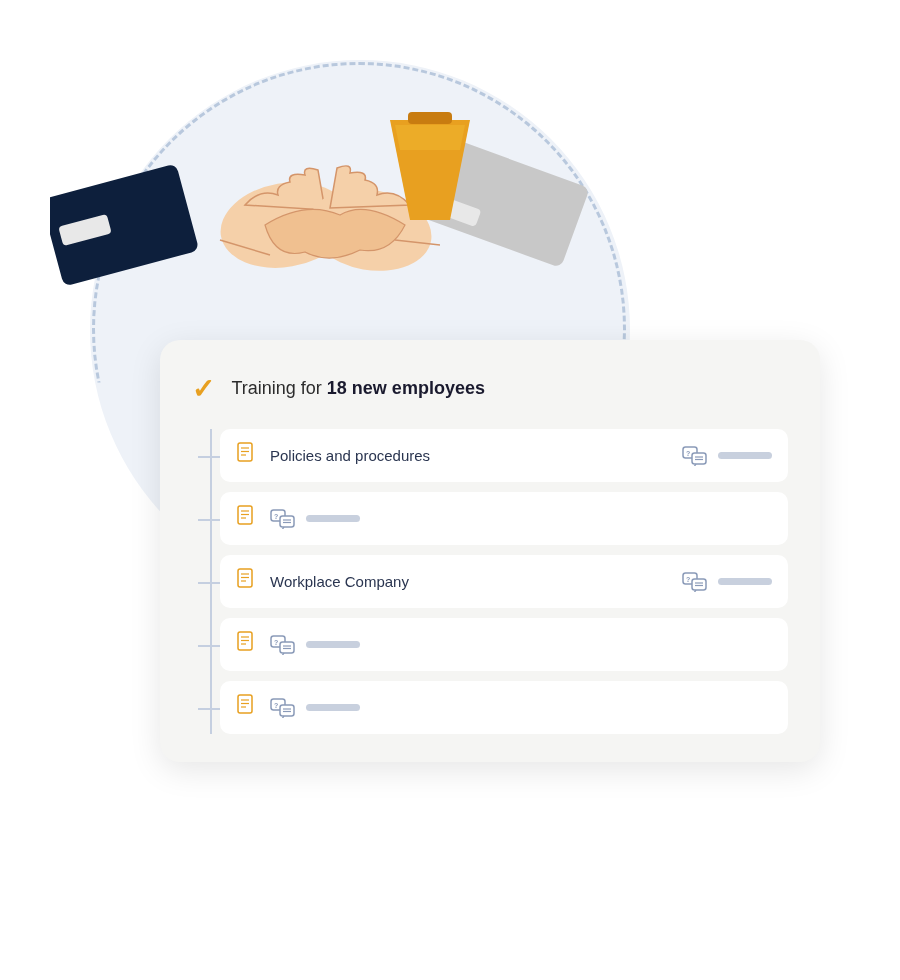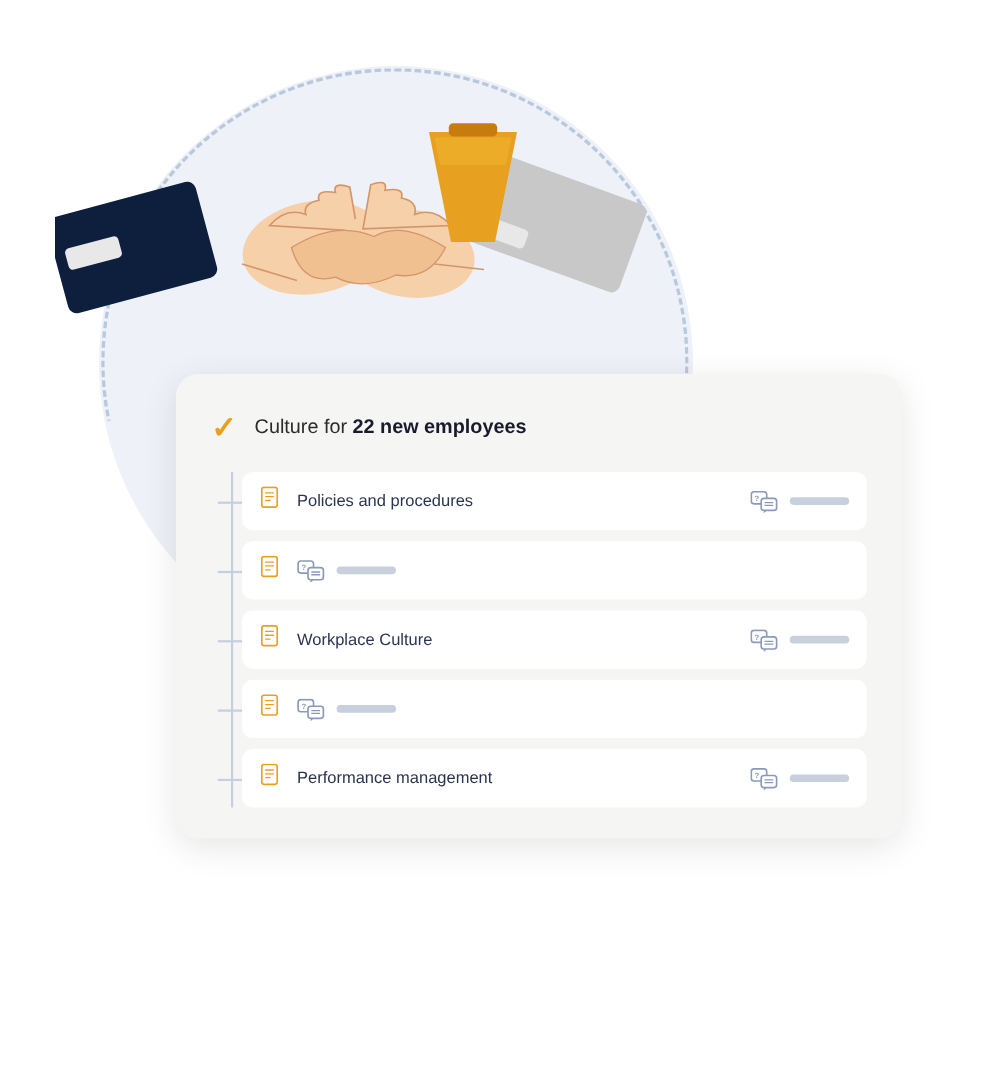--- a/index.html
+++ b/index.html
@@ -193,21 +193,21 @@
 
     <rect x="358" y="72" width="44" height="12" rx="4" fill="#c87c10"></rect>
 
     <polygon points="345,85 415,85 410,110 350,110" fill="#f0b830" opacity="0.5"></polygon>
   </svg>
 
   <div class="card">
     <div class="card-header">
       <span class="checkmark">✓</span>
       <span class="card-title">
-        <span>Culture for </span><strong>22 new employees</strong>
+        <span>Training for </span><strong>18 new employees</strong>
       </span>
     </div>
 
     <div class="training-list">
 
       <div class="training-item">
         <span class="item-icon">
           <svg width="20" height="22" viewBox="0 0 20 22" fill="none" xmlns="http://www.w3.org/2000/svg">
             <rect x="2" y="1" width="14" height="18" rx="2" fill="#fff" stroke="#e8a020" stroke-width="1.5"></rect>
             <line x1="5" y1="6" x2="13" y2="6" stroke="#e8a020" stroke-width="1.2"></line>
@@ -257,70 +257,69 @@
 
       <div class="training-item">
         <span class="item-icon">
           <svg width="20" height="22" viewBox="0 0 20 22" fill="none" xmlns="http://www.w3.org/2000/svg">
             <rect x="2" y="1" width="14" height="18" rx="2" fill="#fff" stroke="#e8a020" stroke-width="1.5"></rect>
             <line x1="5" y1="6" x2="13" y2="6" stroke="#e8a020" stroke-width="1.2"></line>
             <line x1="5" y1="9.5" x2="13" y2="9.5" stroke="#e8a020" stroke-width="1.2"></line>
             <line x1="5" y1="13" x2="10" y2="13" stroke="#e8a020" stroke-width="1.2"></line>
           </svg>
         </span>
-        <span class="item-label">Workplace Culture</span>
-        <div class="item-actions">
-          <span class="quiz-icon">
-            <svg width="26" height="20" viewBox="0 0 26 20" fill="none" xmlns="http://www.w3.org/2000/svg">
-              <rect x="1" y="1" width="14" height="11" rx="2.5" fill="#fff" stroke="#8a9ab8" stroke-width="1.5"></rect>
-              <text x="4" y="9.5" font-size="7" fill="#8a9ab8" font-weight="bold">?</text>
-              <rect x="10" y="7" width="14" height="11" rx="2.5" fill="#fff" stroke="#8a9ab8" stroke-width="1.5"></rect>
-              <line x1="14" y1="18" x2="12" y2="21" stroke="#8a9ab8" stroke-width="1.3"></line>
-              <line x1="13" y1="11" x2="21" y2="11" stroke="#8a9ab8" stroke-width="1.2"></line>
-              <line x1="13" y1="13.5" x2="21" y2="13.5" stroke="#8a9ab8" stroke-width="1.2"></line>
-            </svg>
-          </span>
-          <div class="progress-bar"></div>
-        </div>
-      </div>
-
-      <div class="training-item">
-        <span class="item-icon">
-          <svg width="20" height="22" viewBox="0 0 20 22" fill="none" xmlns="http://www.w3.org/2000/svg">
-            <rect x="2" y="1" width="14" height="18" rx="2" fill="#fff" stroke="#e8a020" stroke-width="1.5"></rect>
-            <line x1="5" y1="6" x2="13" y2="6" stroke="#e8a020" stroke-width="1.2"></line>
-            <line x1="5" y1="9.5" x2="13" y2="9.5" stroke="#e8a020" stroke-width="1.2"></line>
-            <line x1="5" y1="13" x2="10" y2="13" stroke="#e8a020" stroke-width="1.2"></line>
-          </svg>
-        </span>
-        <div class="item-actions">
-          <span class="quiz-icon">
-            <svg width="26" height="20" viewBox="0 0 26 20" fill="none" xmlns="http://www.w3.org/2000/svg">
-              <rect x="1" y="1" width="14" height="11" rx="2.5" fill="#fff" stroke="#8a9ab8" stroke-width="1.5"></rect>
-              <text x="4" y="9.5" font-size="7" fill="#8a9ab8" font-weight="bold">?</text>
-              <rect x="10" y="7" width="14" height="11" rx="2.5" fill="#fff" stroke="#8a9ab8" stroke-width="1.5"></rect>
-              <line x1="14" y1="18" x2="12" y2="21" stroke="#8a9ab8" stroke-width="1.3"></line>
-              <line x1="13" y1="11" x2="21" y2="11" stroke="#8a9ab8" stroke-width="1.2"></line>
-              <line x1="13" y1="13.5" x2="21" y2="13.5" stroke="#8a9ab8" stroke-width="1.2"></line>
-            </svg>
-          </span>
-          <div class="progress-bar"></div>
-        </div>
-      </div>
-
-      <div class="training-item">
-        <span class="item-icon">
-          <svg width="20" height="22" viewBox="0 0 20 22" fill="none" xmlns="http://www.w3.org/2000/svg">
-            <rect x="2" y="1" width="14" height="18" rx="2" fill="#fff" stroke="#e8a020" stroke-width="1.5"></rect>
-            <line x1="5" y1="6" x2="13" y2="6" stroke="#e8a020" stroke-width="1.2"></line>
-            <line x1="5" y1="9.5" x2="13" y2="9.5" stroke="#e8a020" stroke-width="1.2"></line>
-            <line x1="5" y1="13" x2="10" y2="13" stroke="#e8a020" stroke-width="1.2"></line>
-          </svg>
-        </span>
-        <span class="item-label">Performance management</span>
+        <span class="item-label">Workplace Company</span>
+        <div class="item-actions">
+          <span class="quiz-icon">
+            <svg width="26" height="20" viewBox="0 0 26 20" fill="none" xmlns="http://www.w3.org/2000/svg">
+              <rect x="1" y="1" width="14" height="11" rx="2.5" fill="#fff" stroke="#8a9ab8" stroke-width="1.5"></rect>
+              <text x="4" y="9.5" font-size="7" fill="#8a9ab8" font-weight="bold">?</text>
+              <rect x="10" y="7" width="14" height="11" rx="2.5" fill="#fff" stroke="#8a9ab8" stroke-width="1.5"></rect>
+              <line x1="14" y1="18" x2="12" y2="21" stroke="#8a9ab8" stroke-width="1.3"></line>
+              <line x1="13" y1="11" x2="21" y2="11" stroke="#8a9ab8" stroke-width="1.2"></line>
+              <line x1="13" y1="13.5" x2="21" y2="13.5" stroke="#8a9ab8" stroke-width="1.2"></line>
+            </svg>
+          </span>
+          <div class="progress-bar"></div>
+        </div>
+      </div>
+
+      <div class="training-item">
+        <span class="item-icon">
+          <svg width="20" height="22" viewBox="0 0 20 22" fill="none" xmlns="http://www.w3.org/2000/svg">
+            <rect x="2" y="1" width="14" height="18" rx="2" fill="#fff" stroke="#e8a020" stroke-width="1.5"></rect>
+            <line x1="5" y1="6" x2="13" y2="6" stroke="#e8a020" stroke-width="1.2"></line>
+            <line x1="5" y1="9.5" x2="13" y2="9.5" stroke="#e8a020" stroke-width="1.2"></line>
+            <line x1="5" y1="13" x2="10" y2="13" stroke="#e8a020" stroke-width="1.2"></line>
+          </svg>
+        </span>
+        <div class="item-actions">
+          <span class="quiz-icon">
+            <svg width="26" height="20" viewBox="0 0 26 20" fill="none" xmlns="http://www.w3.org/2000/svg">
+              <rect x="1" y="1" width="14" height="11" rx="2.5" fill="#fff" stroke="#8a9ab8" stroke-width="1.5"></rect>
+              <text x="4" y="9.5" font-size="7" fill="#8a9ab8" font-weight="bold">?</text>
+              <rect x="10" y="7" width="14" height="11" rx="2.5" fill="#fff" stroke="#8a9ab8" stroke-width="1.5"></rect>
+              <line x1="14" y1="18" x2="12" y2="21" stroke="#8a9ab8" stroke-width="1.3"></line>
+              <line x1="13" y1="11" x2="21" y2="11" stroke="#8a9ab8" stroke-width="1.2"></line>
+              <line x1="13" y1="13.5" x2="21" y2="13.5" stroke="#8a9ab8" stroke-width="1.2"></line>
+            </svg>
+          </span>
+          <div class="progress-bar"></div>
+        </div>
+      </div>
+
+      <div class="training-item">
+        <span class="item-icon">
+          <svg width="20" height="22" viewBox="0 0 20 22" fill="none" xmlns="http://www.w3.org/2000/svg">
+            <rect x="2" y="1" width="14" height="18" rx="2" fill="#fff" stroke="#e8a020" stroke-width="1.5"></rect>
+            <line x1="5" y1="6" x2="13" y2="6" stroke="#e8a020" stroke-width="1.2"></line>
+            <line x1="5" y1="9.5" x2="13" y2="9.5" stroke="#e8a020" stroke-width="1.2"></line>
+            <line x1="5" y1="13" x2="10" y2="13" stroke="#e8a020" stroke-width="1.2"></line>
+          </svg>
+        </span>
         <div class="item-actions">
           <span class="quiz-icon">
             <svg width="26" height="20" viewBox="0 0 26 20" fill="none" xmlns="http://www.w3.org/2000/svg">
               <rect x="1" y="1" width="14" height="11" rx="2.5" fill="#fff" stroke="#8a9ab8" stroke-width="1.5"></rect>
               <text x="4" y="9.5" font-size="7" fill="#8a9ab8" font-weight="bold">?</text>
               <rect x="10" y="7" width="14" height="11" rx="2.5" fill="#fff" stroke="#8a9ab8" stroke-width="1.5"></rect>
               <line x1="14" y1="18" x2="12" y2="21" stroke="#8a9ab8" stroke-width="1.3"></line>
               <line x1="13" y1="11" x2="21" y2="11" stroke="#8a9ab8" stroke-width="1.2"></line>
               <line x1="13" y1="13.5" x2="21" y2="13.5" stroke="#8a9ab8" stroke-width="1.2"></line>
             </svg>

